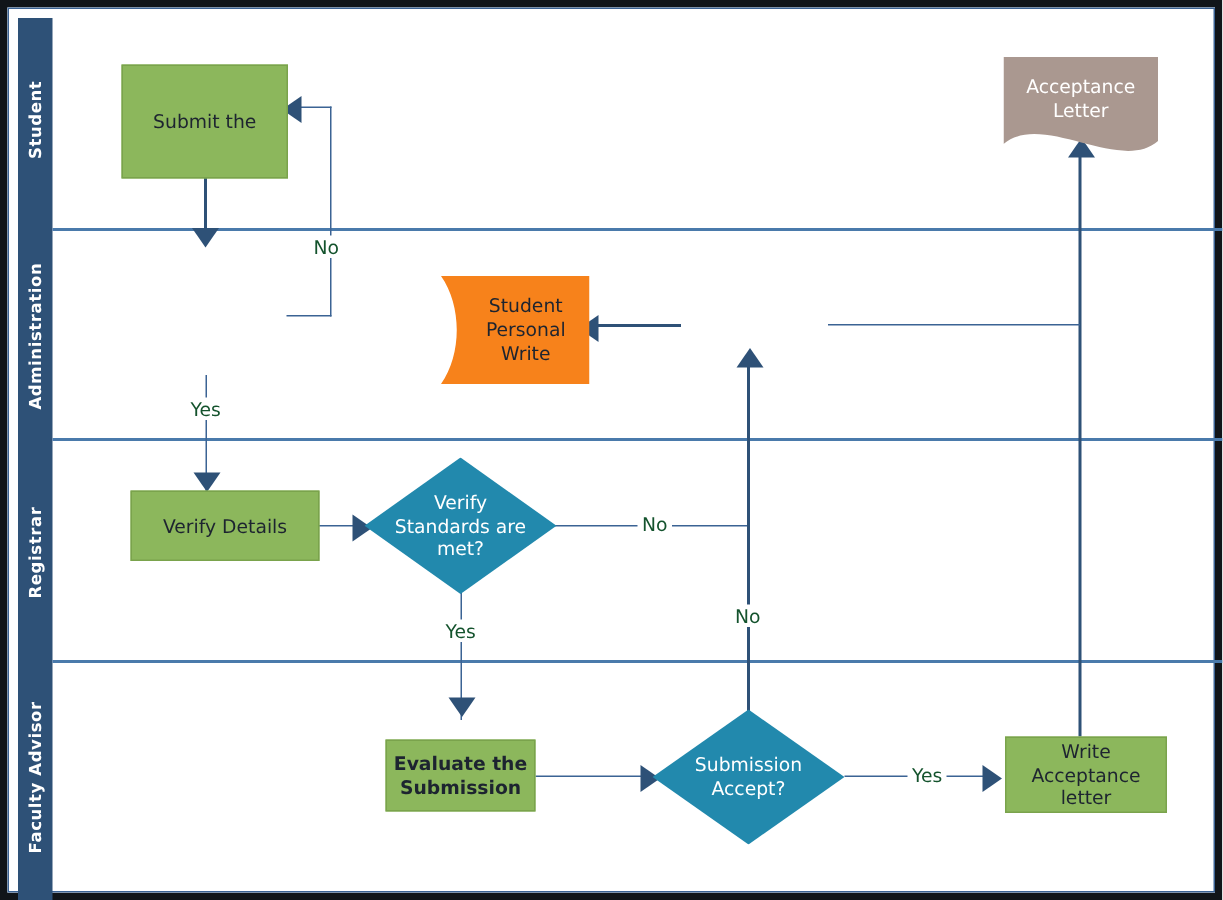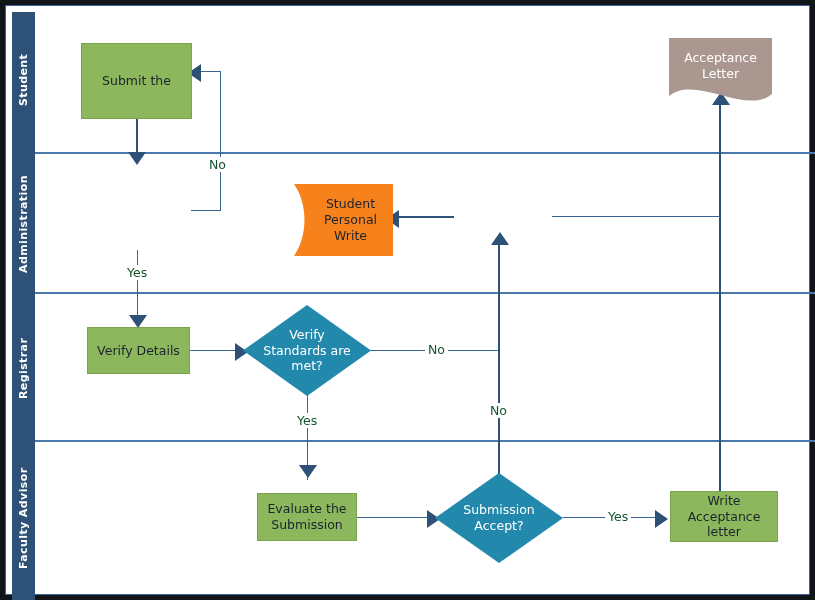--- a/index.html
+++ b/index.html
@@ -182,40 +182,40 @@
     <div class="doc-txt dark">
       <div style="padding-left:14px;">
         <div>Student</div>
         <div>Personal</div>
         <div>Write</div>
       </div>
     </div>
   </div>
 
 
-  <div class="proc" style="left:87px;top:327px;width:103px;height:47px;text-align:right;">
+  <div class="proc" style="left:87px;top:327px;width:126px;height:47px;text-align:right;">
     <div>
       <div>Verify Details</div>
     </div>
   </div>
 
   <div class="dec-wrap" style="left:243px;top:305px;width:128px;height:91px;">
     <svg width="128" height="91" viewBox="0 0 128 91">
       <polygon points="64,0 128,45.5 64,91 0,45.5" fill="#2289ad"></polygon>
     </svg>
     <div class="dec-txt" style="padding:0 8px;">
       <div>
         <div>Verify</div>
         <div>Standards  are</div>
         <div>met?</div>
       </div>
     </div>
   </div>
 
-  <div class="proc" style="left:257px;top:493px;width:100px;height:48px;">
+  <div class="proc" style="left:257px;top:493px;width:100px;height:48px;font-weight:bold;">
     <div>
       <div>Evaluate the</div>
       <div>Submission</div>
     </div>
   </div>
 
   <div class="dec-wrap" style="left:435px;top:473px;width:128px;height:90px;">
     <svg width="128" height="90" viewBox="0 0 128 90">
       <polygon points="64,0 128,45 64,90 0,45" fill="#2289ad"></polygon>
     </svg>

